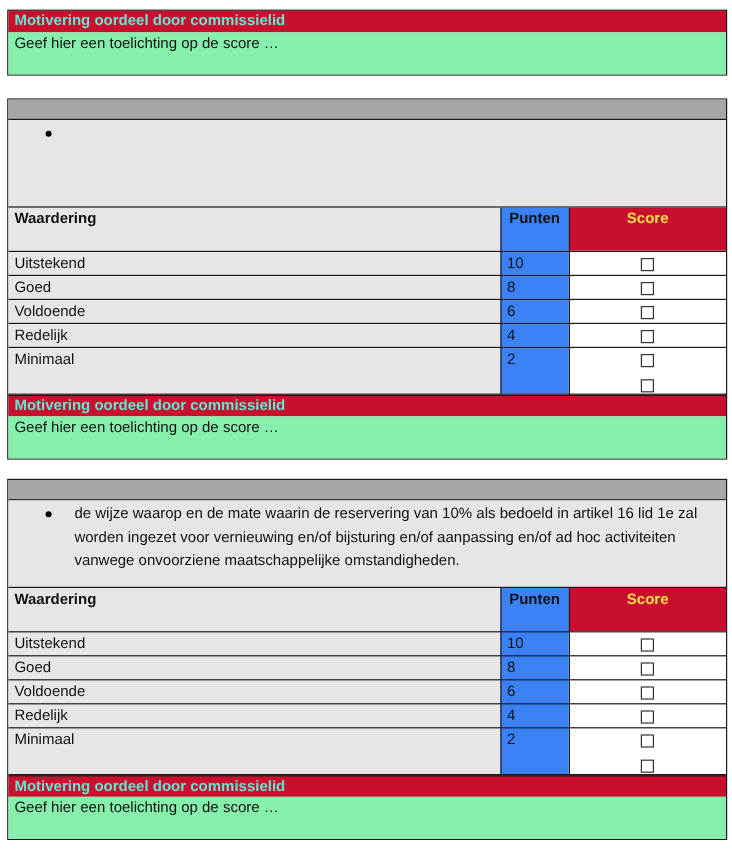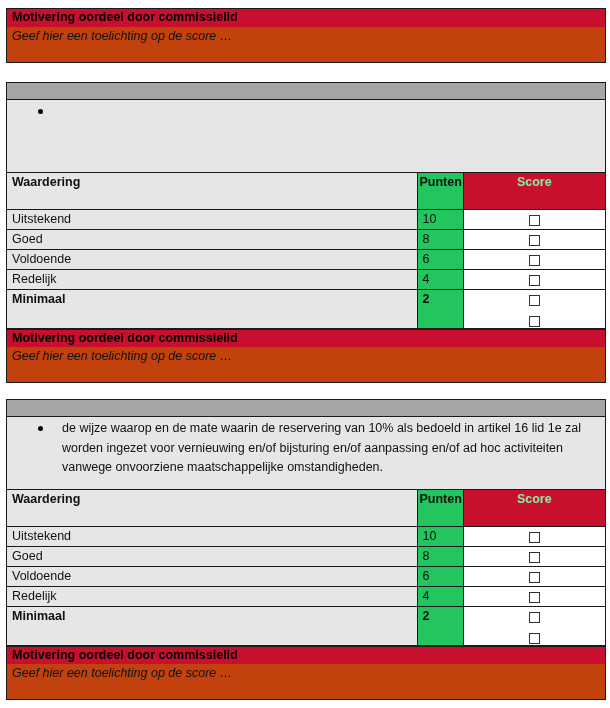--- a/index.html
+++ b/index.html
@@ -3,53 +3,53 @@
 <meta charset="utf-8">
 <style>
   * { box-sizing: border-box; margin: 0; padding: 0; }
   body {
     width: 610px; height: 708px; background: #ffffff;
     font-family: "Liberation Sans", "DejaVu Sans", sans-serif;
     font-size: 12.5px; color: #111; position: relative; overflow: hidden;
   }
   .box { position: absolute; left: 6px; width: 600px; border: 1px solid #1a1a1a; }
   .red-bar {
-    background: #c8102e; color: #000000; font-weight: bold;
+    background: #c8102e; color: #5eead4; font-weight: bold;
     height: 18px; line-height: 17px; padding-left: 5px; font-size: 12.5px;
   }
   .note {
-    background: #c2410c; font-style: italic; padding: 2px 5px; height: 35px;
+    background: #86efac; padding: 2px 5px; height: 35px;
   }
   .gray-bar { background: #a6a6a6; height: 17px; border-bottom: 1px solid #1a1a1a; }
   .bullet-area {
     background: #e7e6e6; padding: 2px 8px 0 28px; position: relative;
     line-height: 19.5px; border-bottom: 1px solid #1a1a1a;
   }
   .bullet-area .dot {
     position: absolute; left: 31px; top: 9px; width: 5px; height: 5px;
     border-radius: 50%; background: #000;
   }
   .bullet-area .text { padding-left: 27px; }
   table { border-collapse: collapse; width: 100%; table-layout: fixed; }
   td { border: 1px solid #1a1a1a; vertical-align: top; padding: 1px 5px; height: 20px; line-height: 17px; }
   tr td:first-child { border-left: none; }
   tr td:last-child { border-right: none; }
   tr:first-child td { border-top: none; }
   .c-w { width: 410px; background: #e7e6e6; }
-  .c-p { width: 46px; background: #22c55e; }
+  .c-p { width: 57px; background: #3b82f6; }
   .c-s { background: #fff; text-align: center; }
   .hdr td { height: 36px; font-weight: bold; }
   .hdr .c-p { text-align: center; padding: 1px 2px; }
-  .hdr .c-s { background: #c8102e; color: #86efac; }
+  .hdr .c-s { background: #c8102e; color: #fde047; }
   .cb {
     display: inline-block; width: 11px; height: 11px; border: 1px solid #333;
     background: #fff; vertical-align: middle; margin-top: 2px;
   }
   .cb-stack { display: flex; flex-direction: column; align-items: center; gap: 8px; padding-top: 2px; }
-  .last td { height: 38px; font-weight: bold; }
+  .last td { height: 38px; }
 </style>
 </head>
 <body>
 
 <div class="box" style="top:8px;">
   <div class="red-bar">Motivering oordeel door commissielid</div>
   <div class="note" style="height:35px;">Geef hier een toelichting op de score …</div>
 </div>
 
 <div class="box" style="top:82px;">

